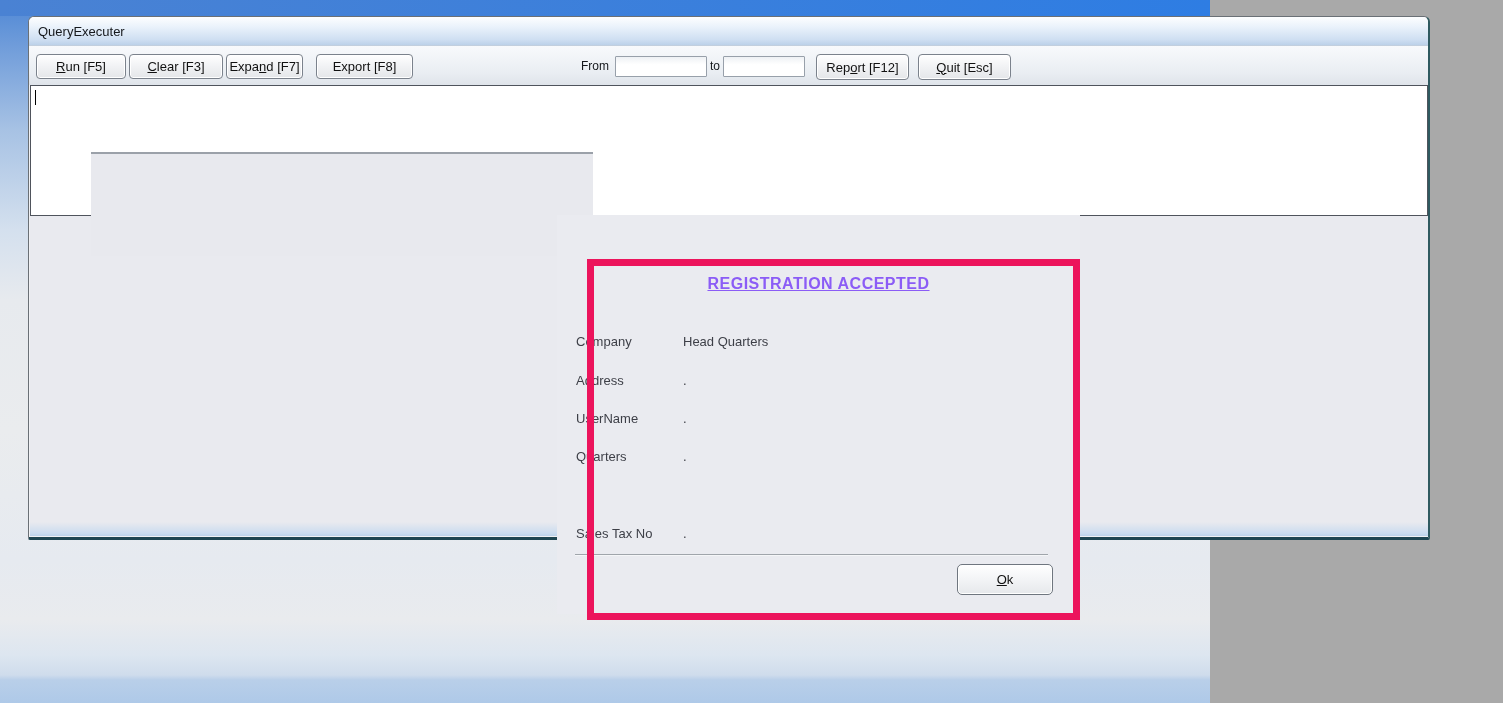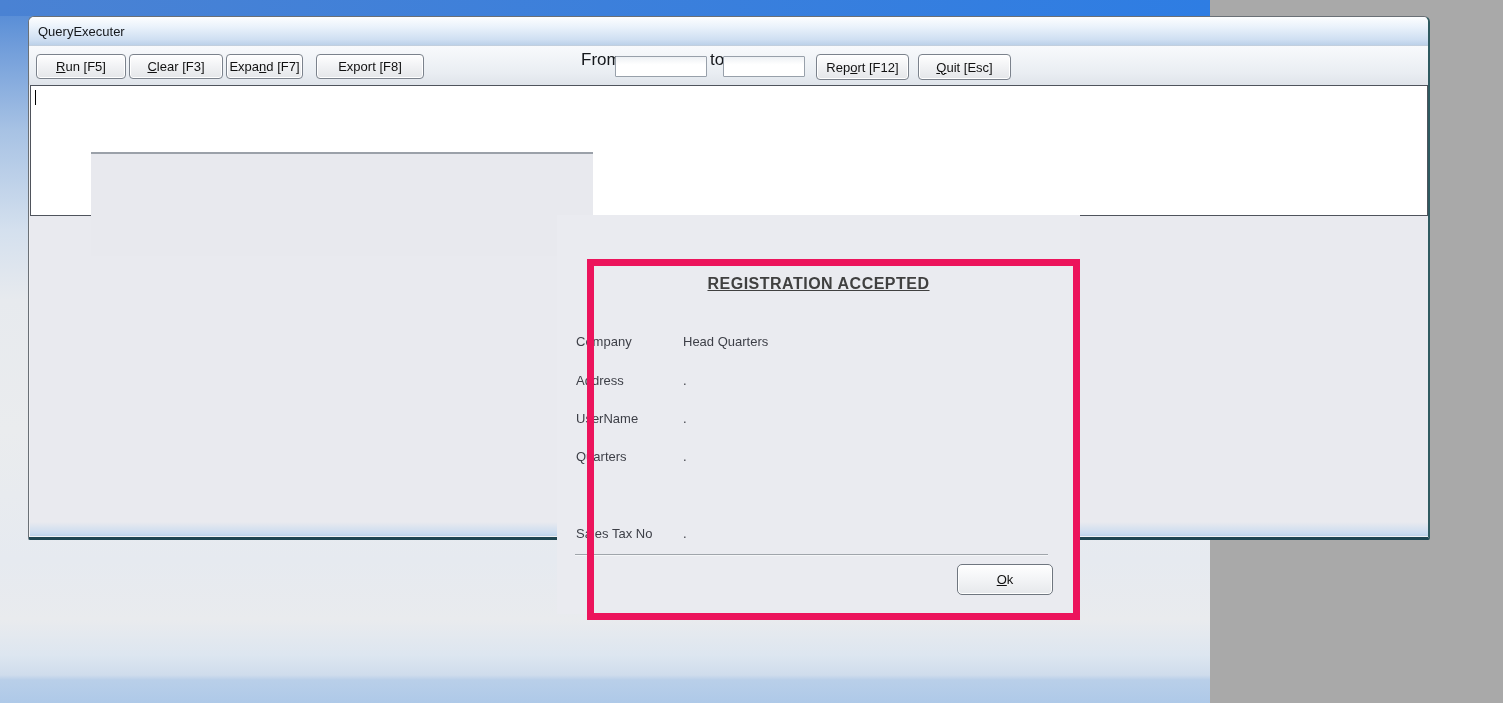--- a/index.html
+++ b/index.html
@@ -55,24 +55,24 @@
     border:1px solid #7b828c;border-radius:4px;
     box-shadow:0 0 0 1px #ffffff inset;
     font-size:13px;color:#111;
     display:flex;align-items:center;justify-content:center;
     cursor:default;white-space:pre;
   }
   .btn .key{text-decoration:underline;}
   .btn-run{left:7px;width:90px;}
   .btn-clear{left:100px;width:94px;}
   .btn-expand{left:197px;width:77px;}
-  .btn-export{left:287px;width:108px;}
+  .btn-export{left:287px;width:97px;}
   .btn-report{left:787px;width:93px;height:26px;}
   .btn-quit{left:889px;width:93px;height:26px;}
-  .tb-label{position:absolute;top:4px;font-size:17px;color:#15181c;text-align:right;}
+  .tb-label{position:absolute;top:13px;font-size:12px;color:#15181c;text-align:right;}
   .lbl-from{left:552px;}
   .lbl-to{left:681px;}
   .tb-field{
     position:absolute;top:10px;height:21px;
     background:linear-gradient(180deg,#eef1f4,#ffffff 40%);
     border:1px solid #98a0aa;border-radius:1px;
     font-size:13px;padding:0 3px;outline:none;
     font-family:"Liberation Sans","DejaVu Sans",sans-serif;
   }
   .field-from{left:586px;width:92px;}
@@ -165,21 +165,21 @@
 
     <div class="query-box">
       <div class="caret"></div>
       <span></span>
     </div>
 
     <div class="step-panel"></div>
   </div>
 
   <div class="reg-panel">
-    <div class="reg-title" style="color: #404040;">REGISTRATION ACCEPTED</div>
+    <div class="reg-title" style="color: #8b5cf6;">REGISTRATION ACCEPTED</div>
 
     <div class="reg-row row-0">
       <span class="reg-label">Company</span>
       <span class="reg-value">Head Quarters</span>
     </div>
     <div class="reg-row row-1">
       <span class="reg-label">Address</span>
       <span class="reg-value">.</span>
     </div>
     <div class="reg-row row-2">

